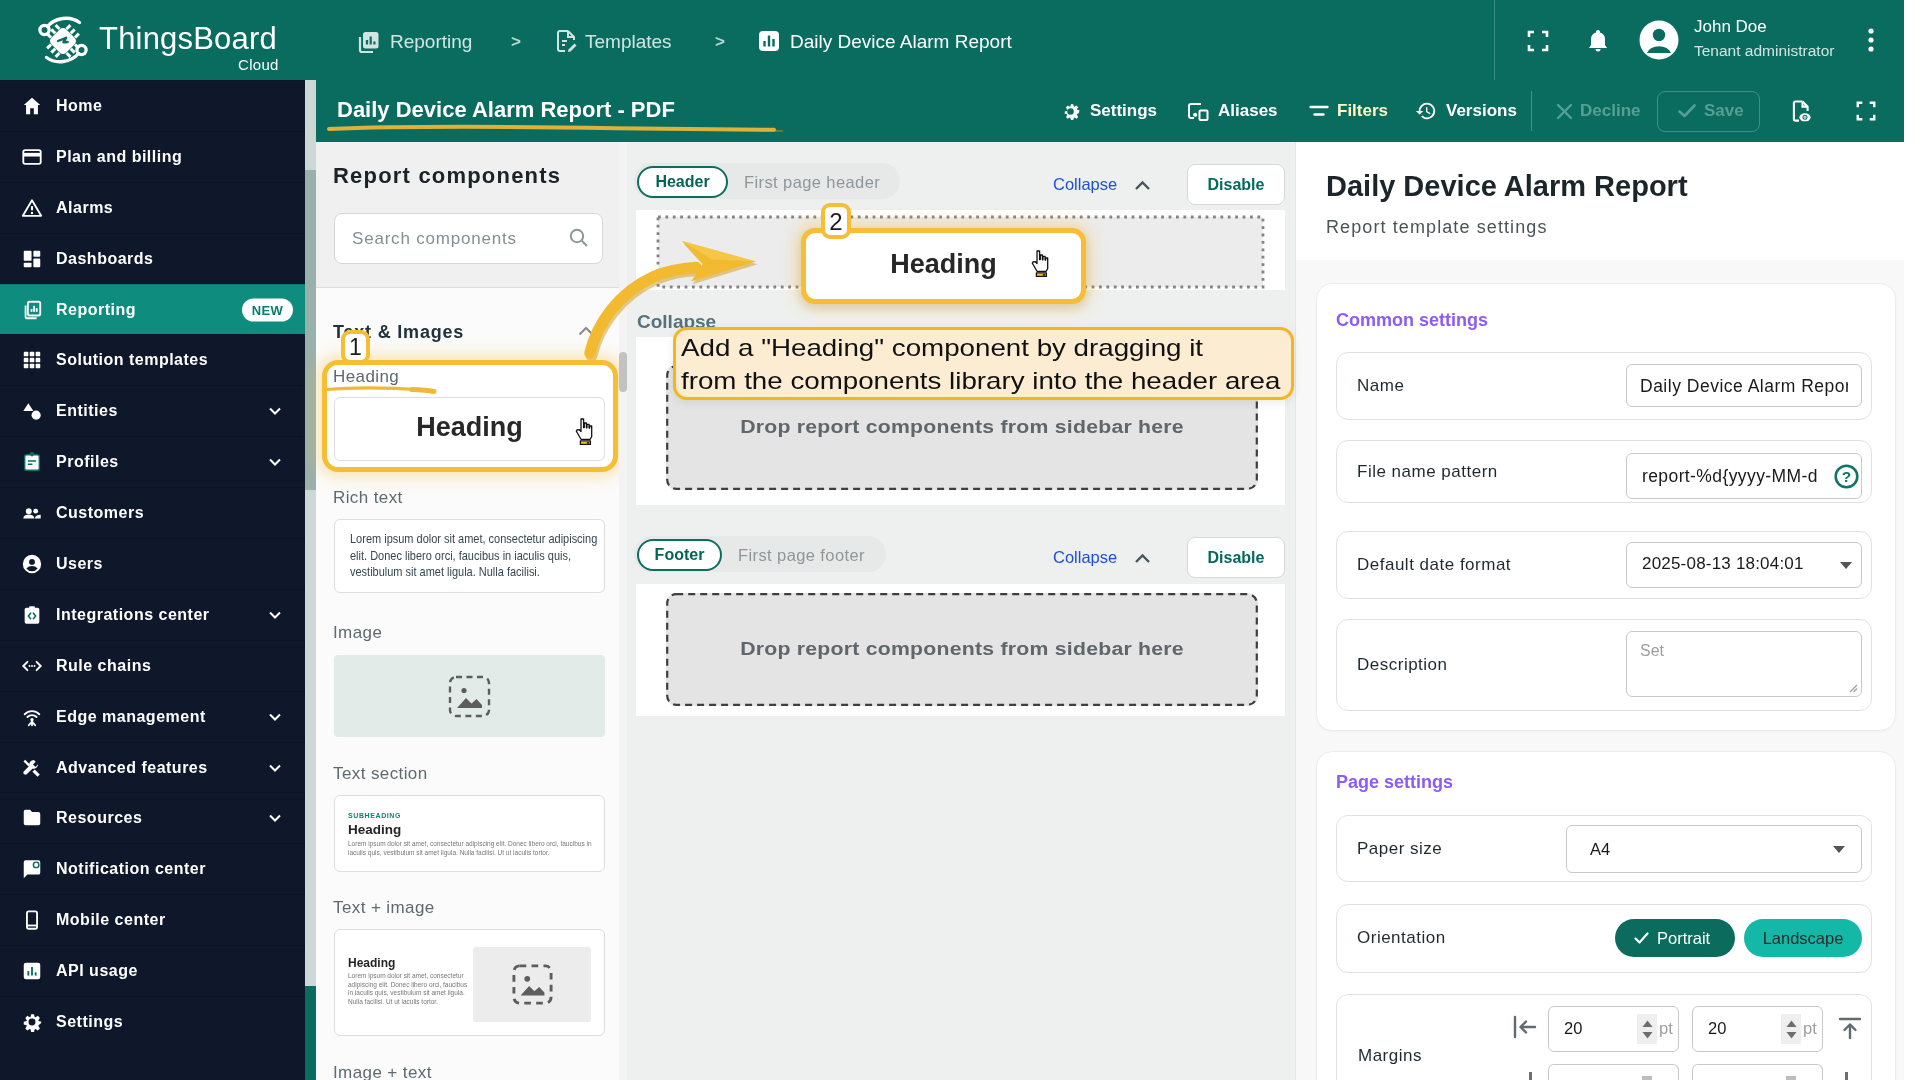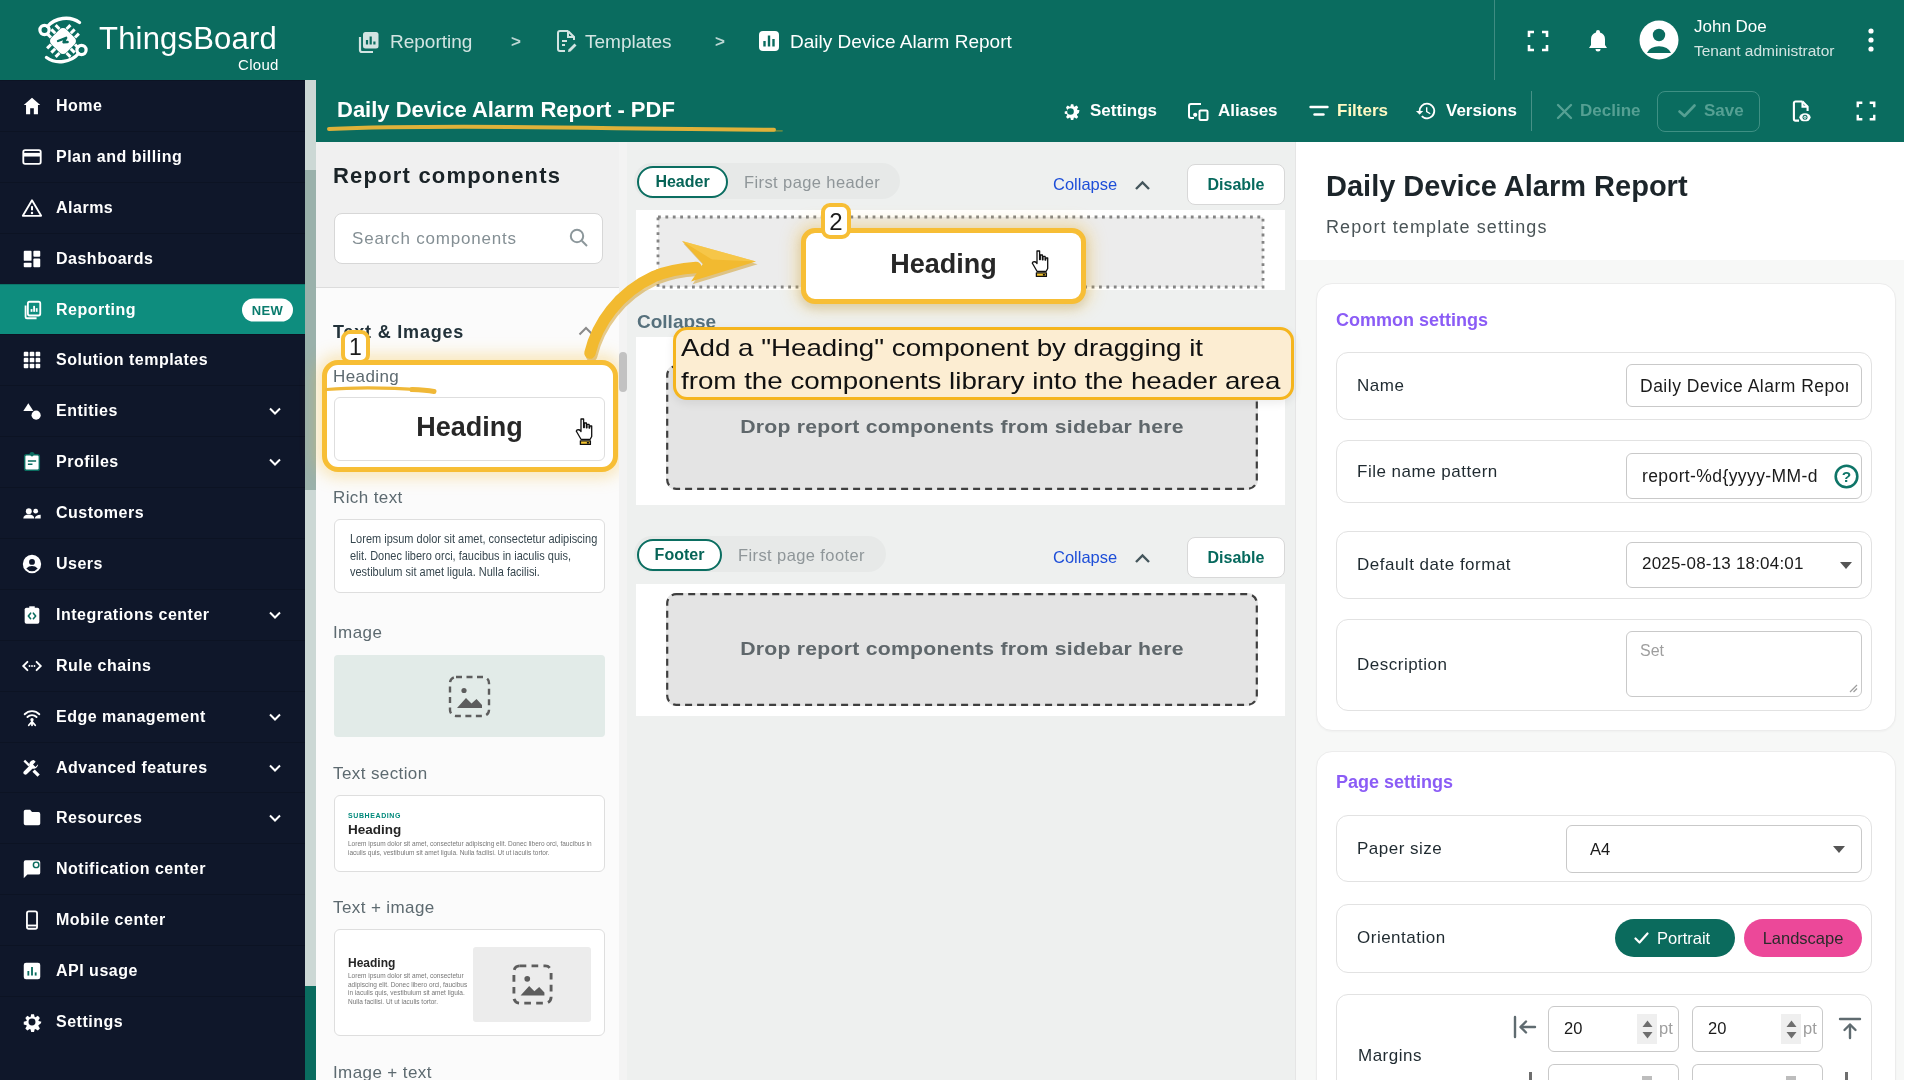--- a/index.html
+++ b/index.html
@@ -544,21 +544,21 @@
 <svg class="abs" style="left:1833px;top:846px" width="12" height="7" viewBox="0 0 12 7" fill="#555">
       <path d="M0 0 H12 L6 7 Z"></path>
     </svg>
 <div class="abs row" style="left:1336px;top:904px;width:536px;height:69px"></div>
 <div class="abs rlabel" style="left:1357px;top:928px">Orientation</div>
 <div class="abs" style="left:1615px;top:919px;width:120px;height:38px;background:#0b6b5d;border-radius:19px"></div>
 <svg class="abs" style="left:1634px;top:932px" width="15" height="12" viewBox="0 0 15 12" fill="none" stroke="#fff" stroke-width="2.2" stroke-linecap="round" stroke-linejoin="round">
       <path d="M1.5 6.5 L5.5 10.5 L13.5 1.5"></path>
     </svg>
 <div class="abs" style="left:1657px;top:929px;font-size:16.5px;color:#fff">Portrait</div>
-<div class="abs" style="left:1744px;top:919px;width:118px;height:38px;background:#ec4899;border-radius:19px;text-align:center;line-height:38px;font-size:16.5px;color:#2b2b2b">Landscape</div>
+<div class="abs" style="left:1744px;top:919px;width:118px;height:38px;background:#14b8a6;border-radius:19px;text-align:center;line-height:38px;font-size:16.5px;color:#2b2b2b">Landscape</div>
 <div class="abs row" style="left:1336px;top:994px;width:536px;height:110px"></div>
 <div class="abs rlabel" style="left:1358px;top:1046px">Margins</div>
 <svg class="abs" style="left:1512px;top:1015px" width="26" height="24" viewBox="0 0 26 24" stroke="#5f6b70" stroke-width="2.4" fill="none" stroke-linecap="round">
       <line x1="3" y1="2" x2="3" y2="22"></line>
       <line x1="23" y1="12" x2="9" y2="12"></line>
       <path d="M14 6.5 L8.5 12 L14 17.5" stroke-linejoin="round"></path>
     </svg>
 <div class="abs rinput" style="left:1548px;top:1006px;width:131px;height:46px"></div>
 <div class="abs" style="left:1564px;top:1019px;font-size:16.5px;color:#1a1a1a">20</div>
 <div class="abs" style="left:1637px;top:1014px;width:20px;height:30px;background:#efefef"></div>

